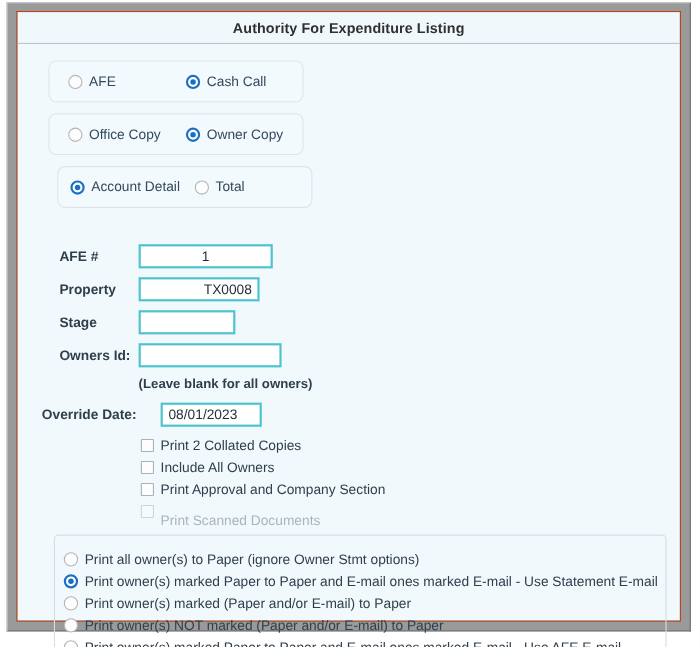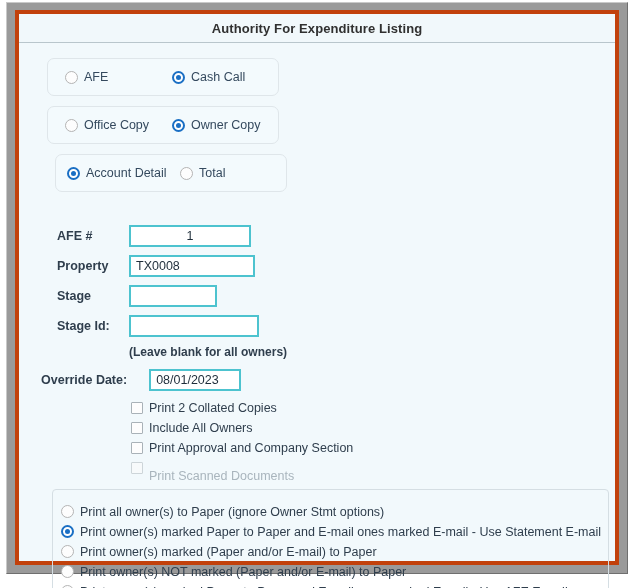--- a/index.html
+++ b/index.html
@@ -27,21 +27,21 @@
     border-right: 1px solid #6f6f6f;
     border-bottom: 1px solid #6f6f6f;
     box-sizing: border-box;
     padding: 7px 8px 8px 8px;
   }
   .window-inner {
     position: relative;
     width: 100%;
     height: 100%;
     background: #737373;
-    border: 4px solid #c2410c;
+    border: 1px solid #c2410c;
     box-sizing: border-box;
   }
 
   
   .title-bar {
     height: 29px;
     background: #f1f8fb;
     border-bottom: 1px solid #b9c6cc;
     display: flex;
     align-items: center;
@@ -153,21 +153,21 @@
   #row-stage    { left: 38px; top: 242px; }
   #row-owner    { left: 38px; top: 272px; }
   #row-override { left: 22px; top: 326px; gap: 16px; }
 
   #row-afe      .field-label { width: 72px; }
   #row-property .field-label { width: 72px; }
   #row-stage    .field-label { width: 72px; }
   #row-owner    .field-label { width: 72px; }
 
   #in-afe      { width: 122px; }
-  #in-property { width: 126px; }
+  #in-property { width: 110px; text-align: right; }
   #in-stage    { width: 88px; }
   #in-owner    { width: 130px; }
   #in-override { width: 92px; margin-left: 6px; }
 
   .hint-text {
     position: absolute;
     left: 110px;
     top: 302px;
     font-size: 12px;
     color: #2f3e4d;
@@ -300,21 +300,21 @@
         <span class="field-label">Property</span>
         <input class="text-input" id="in-property" type="text" value="TX0008" style="">
       </div>
 
       <div class="field-row" id="row-stage">
         <span class="field-label">Stage</span>
         <input class="text-input" id="in-stage" type="text" value="" style="">
       </div>
 
       <div class="field-row" id="row-owner">
-        <span class="field-label">Stage Id:</span>
+        <span class="field-label">Owners Id:</span>
         <input class="text-input" id="in-owner" type="text" value="" style="">
       </div>
 
       <span class="hint-text">(Leave blank for all owners)</span>
 
       <div class="field-row" id="row-override">
         <span class="field-label">Override Date:</span>
         <input class="text-input" id="in-override" type="text" value="08/01/2023" style="">
       </div>
 

